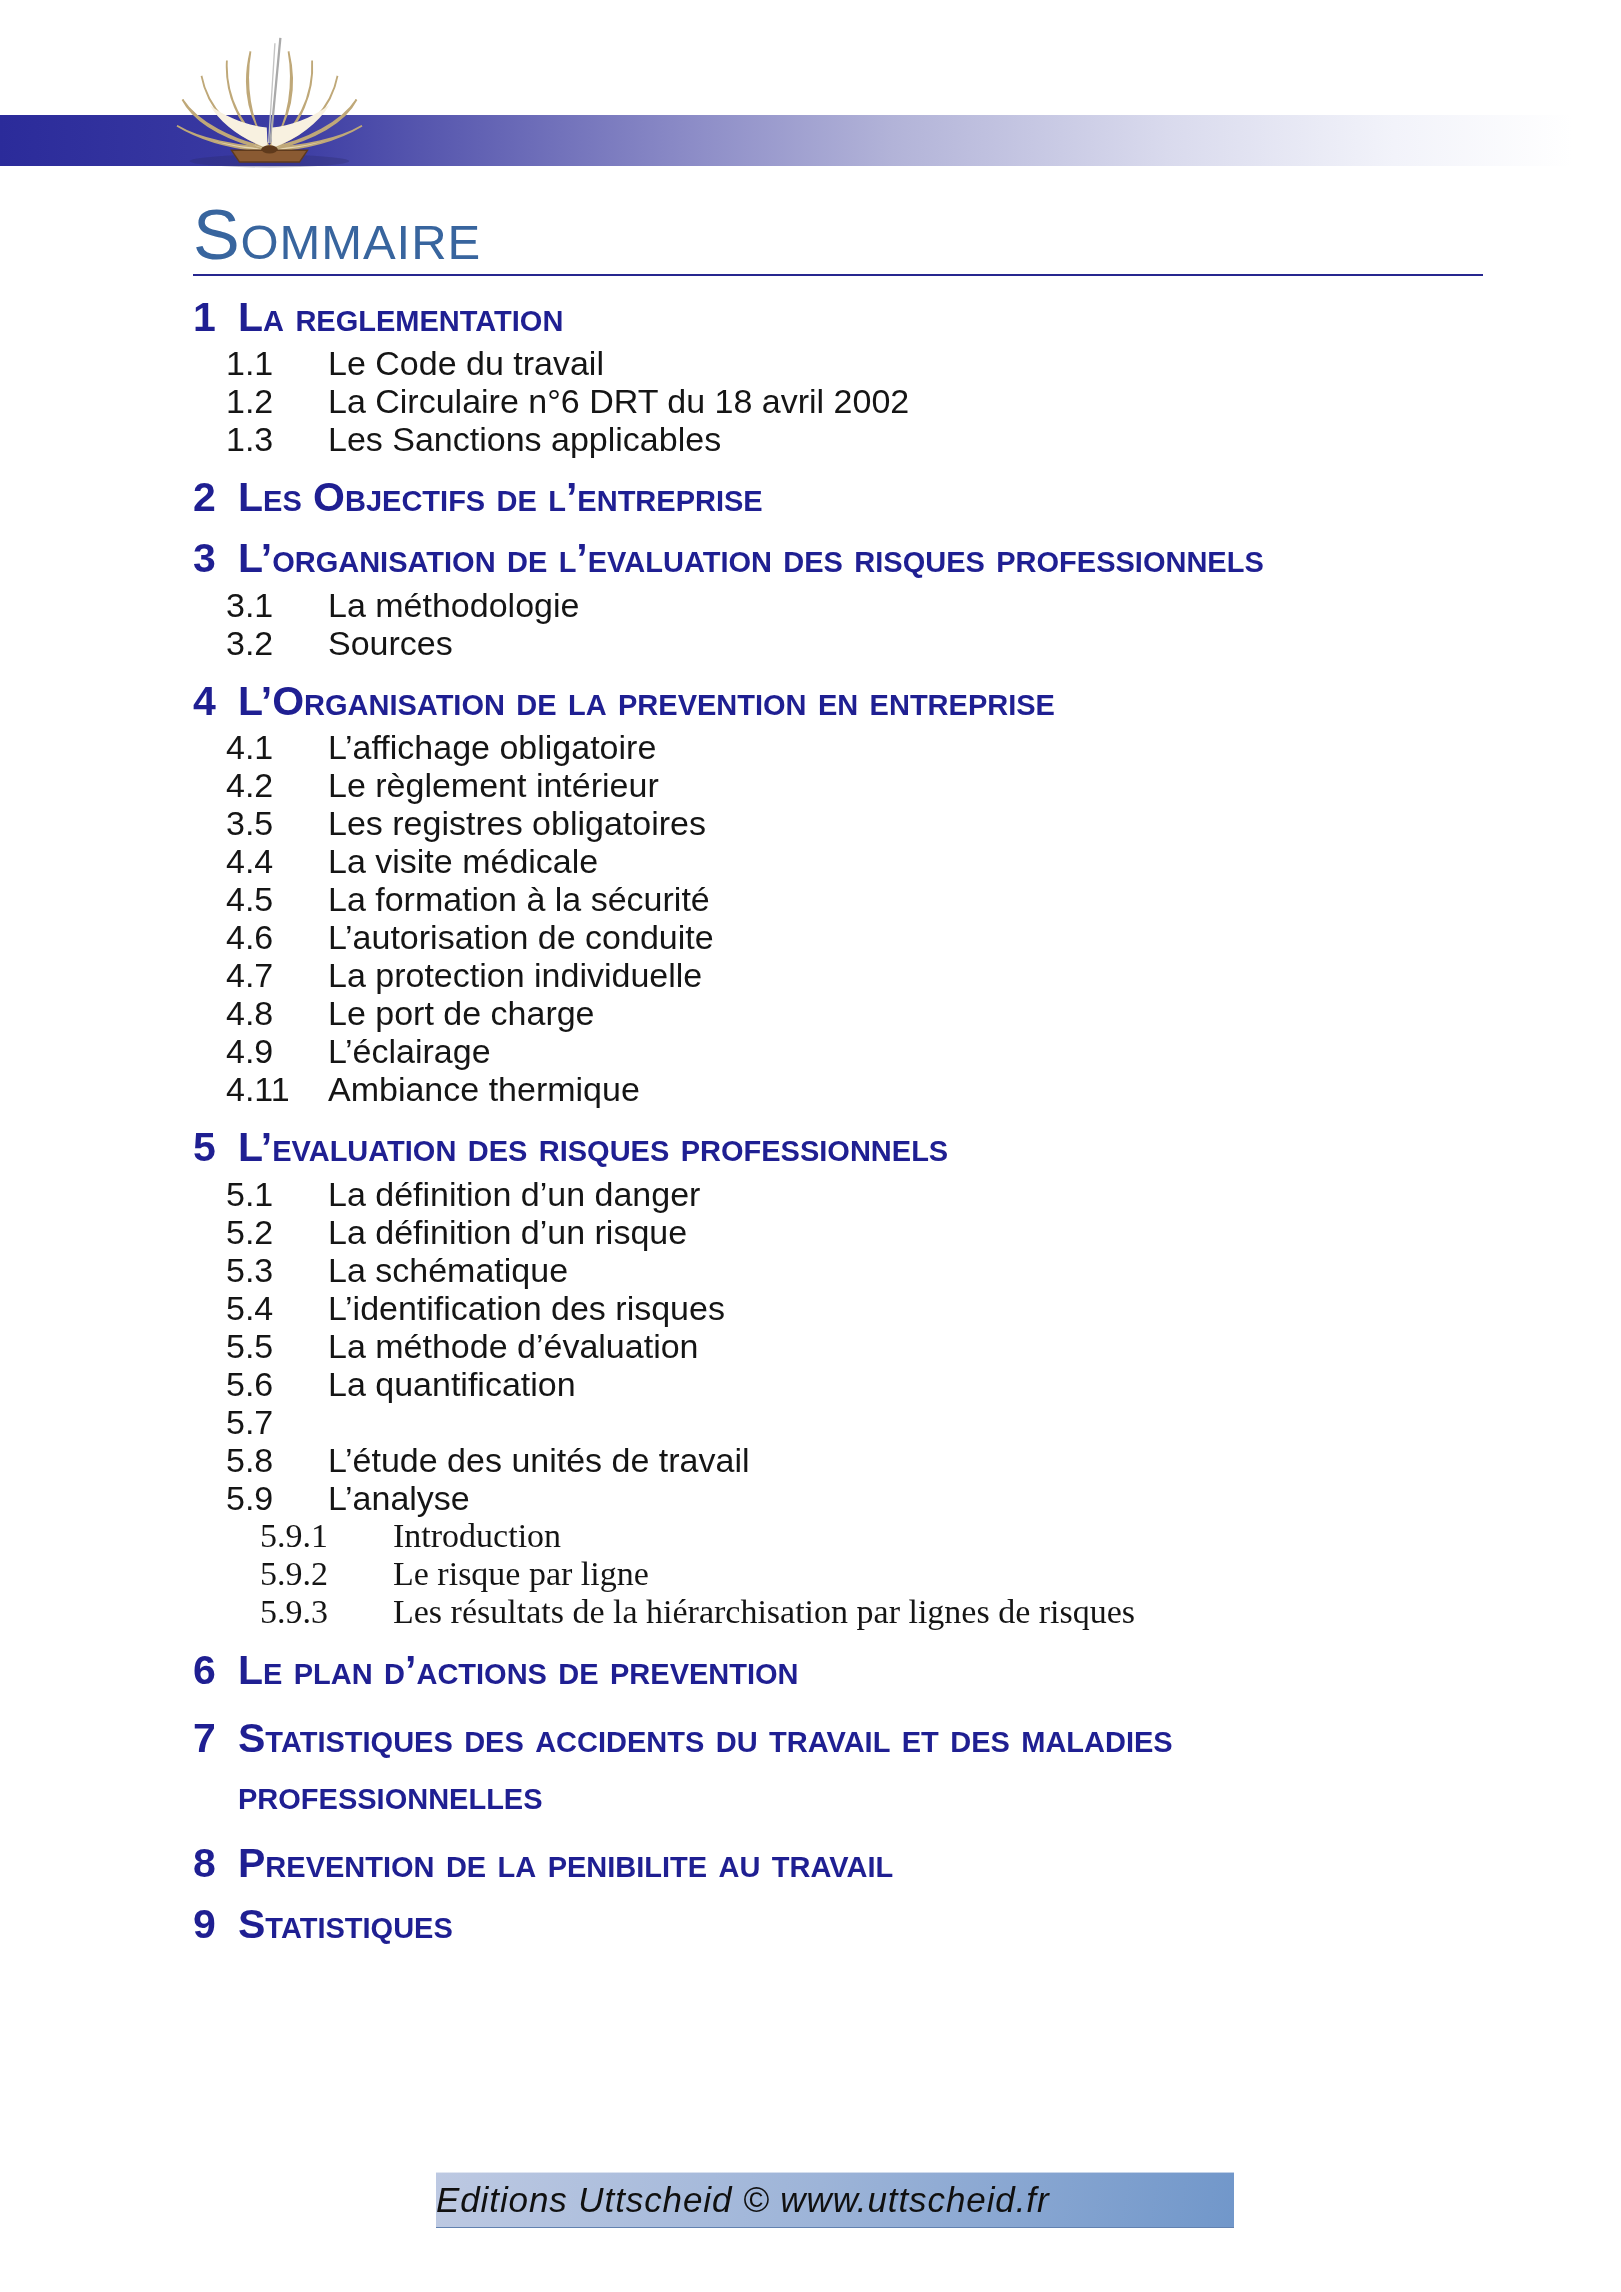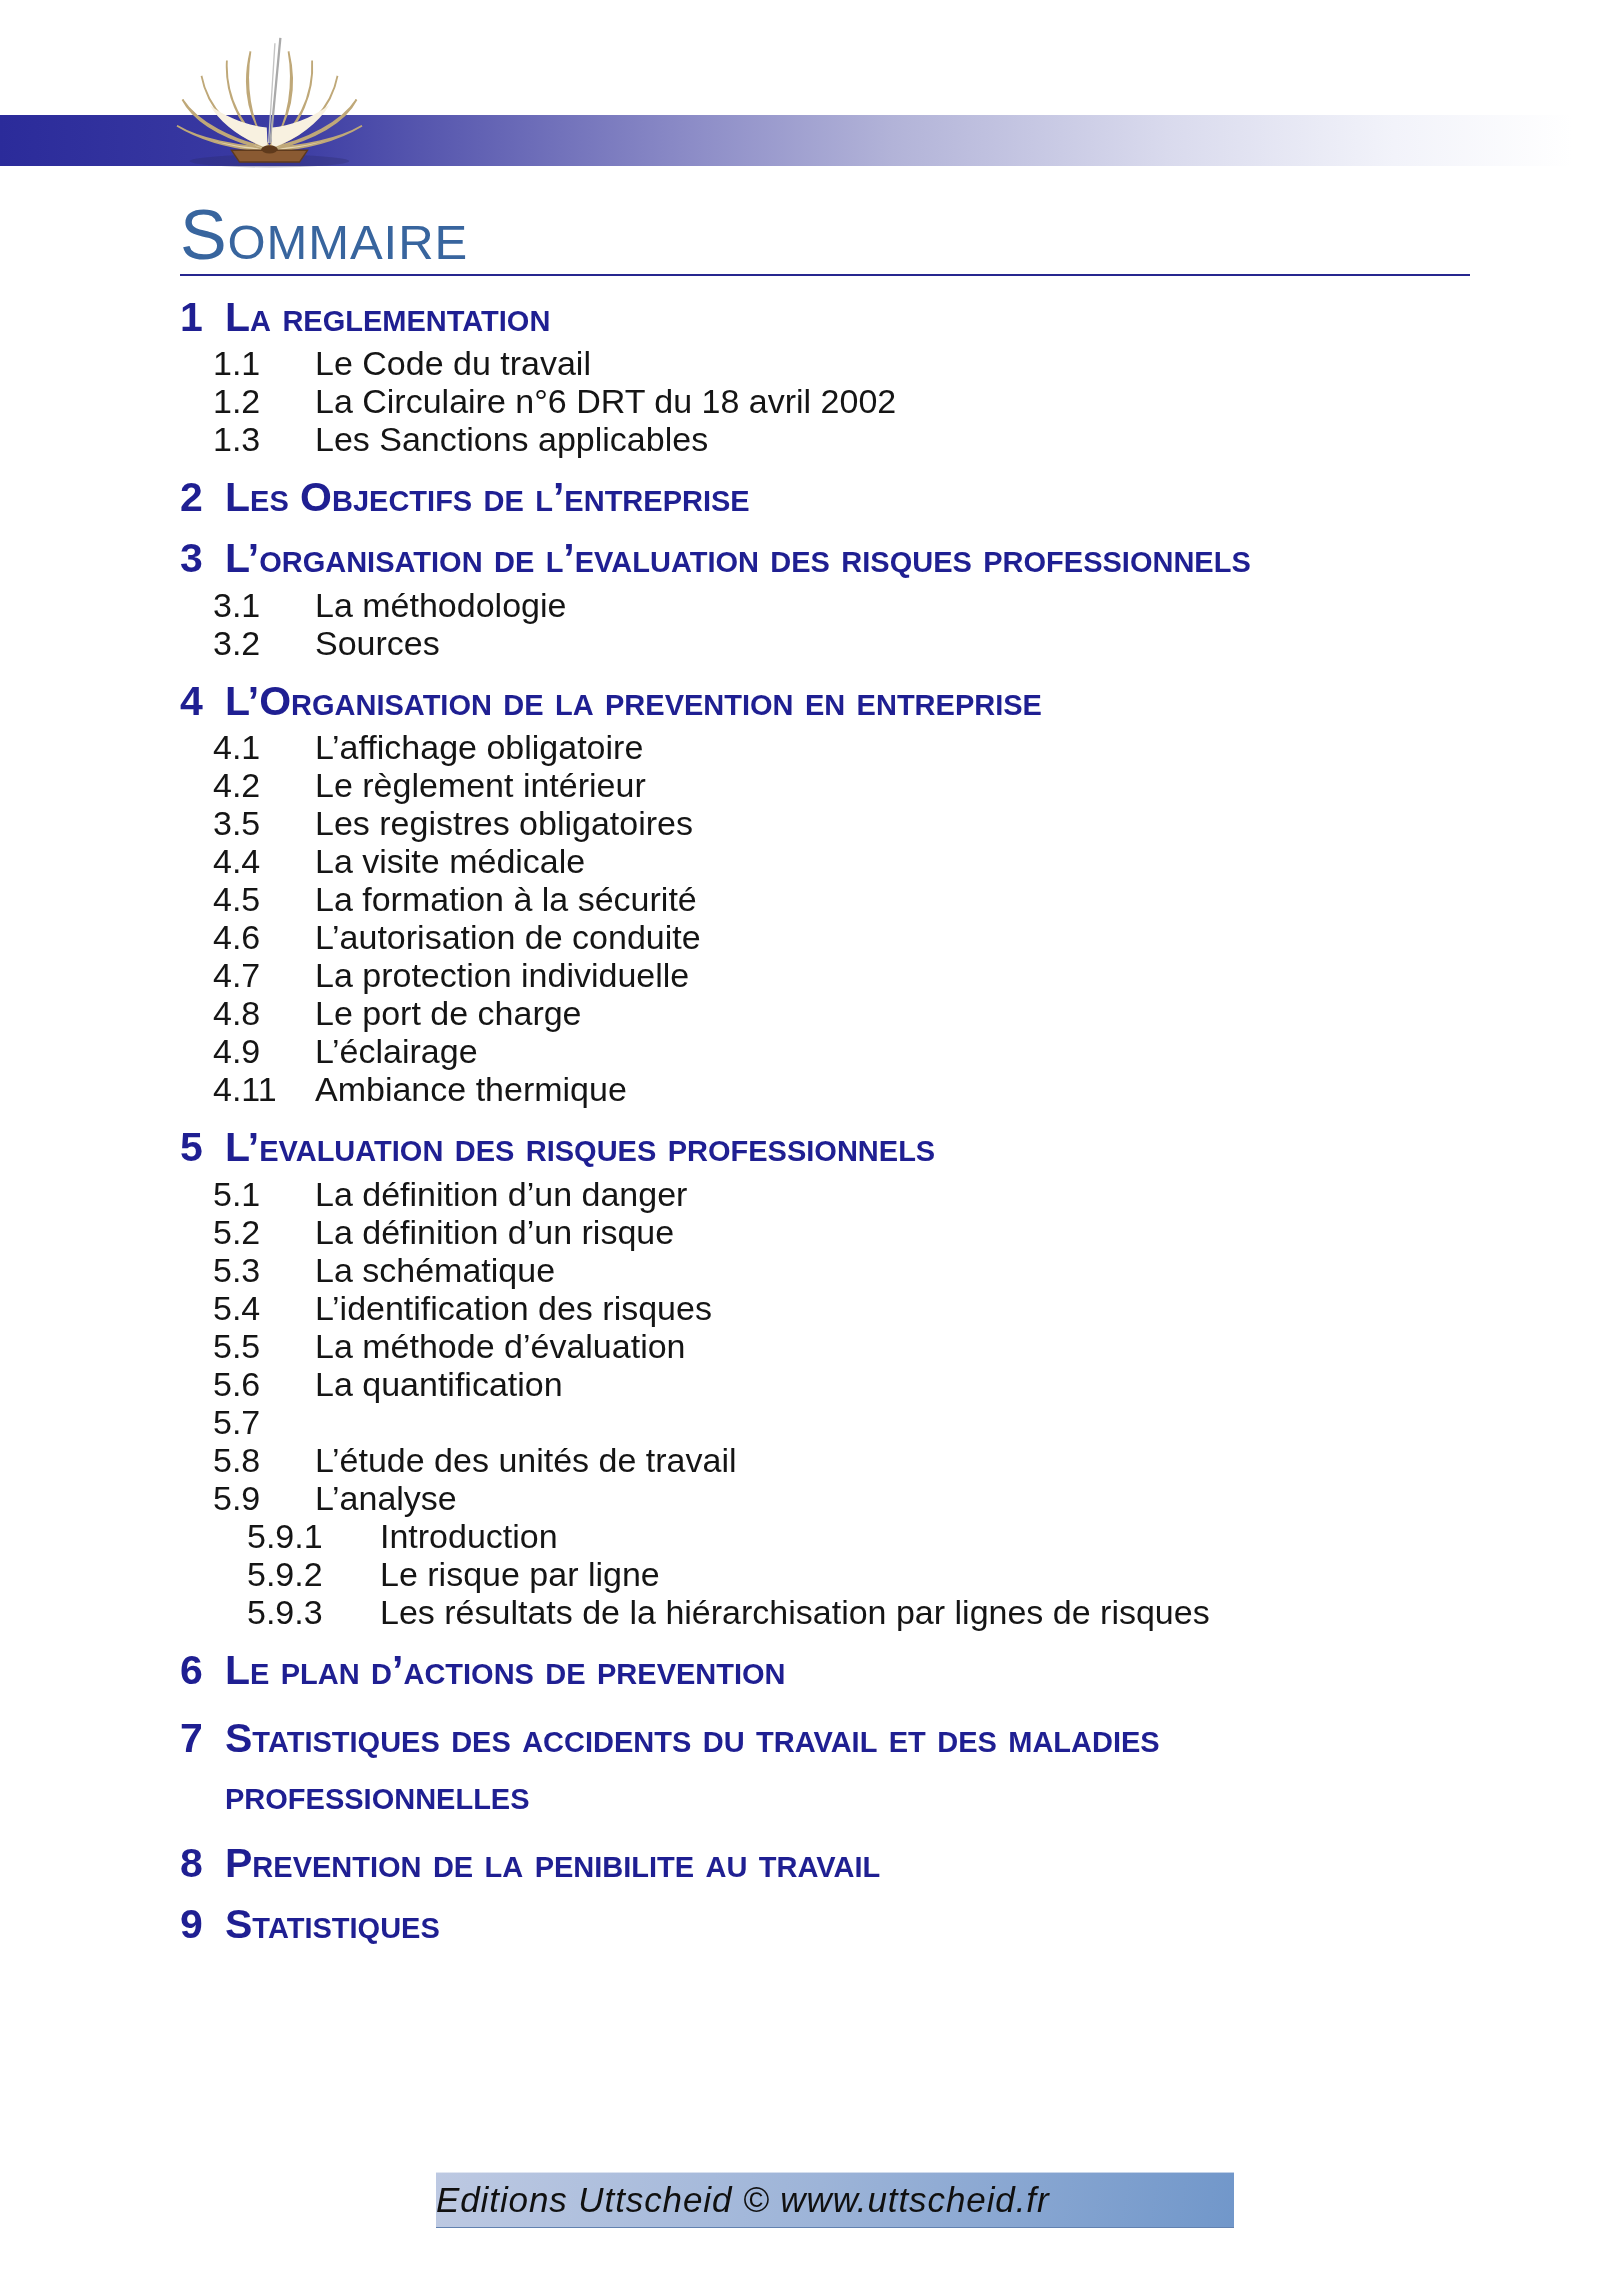--- a/index.html
+++ b/index.html
@@ -20,42 +20,42 @@
   }
   
   .band{
     position:absolute;top:115px;left:0;width:100%;height:51px;
     background:linear-gradient(to right,
       var(--band-indigo) 0%, #3c3ca3 18%, #5656ae 26%,
       #8a8ac6 42%, #b2b3d8 55%, #d9daed 72%, #f2f3fa 86%, #ffffff 97%);
   }
   .book{position:absolute;left:142px;top:36px;width:255px;height:136px;}
   
-  .content{position:absolute;top:201px;left:180px;width:1290px;}
+  .content{position:absolute;top:201px;left:193px;width:1290px;}
   .page-title{
     font-size:70px;line-height:68px;font-variant:small-caps;
     color:var(--title-blue);letter-spacing:0.9px;font-weight:400;
   }
   .title-rule{
     margin-top:5.4px;height:0;border:none;border-top:2.7px solid var(--rule-navy);
     width:100%;
   }
   .toc{margin-top:19.7px;}
   .toc-row{display:flex;align-items:flex-start;}
   .toc-row .num{flex:none;}
   .lvl1{
     font-size:41px;line-height:43px;font-weight:bold;
     font-variant:small-caps;color:var(--section-navy);
     margin-top:18px;margin-bottom:5.4px;
   }
   .lvl1.tall{line-height:57px;}
   .lvl1 .num{width:45px;}
   .lvl2{font-size:34px;line-height:38px;padding-left:33px;}
   .lvl2 .num{width:102px;}
-  .lvl3{font-size:34px;line-height:38px;padding-left:67px;}
+  .lvl3{font-size:34px;line-height:38px;padding-left:67px;font-family:Liberation Serif, serif;}
   .lvl3 .num{width:133px;}
   
   .footer-bar{
     position:absolute;left:436px;top:2172px;width:798px;height:56px;
     background:linear-gradient(100deg,var(--footer-light) 0%, #9db4d8 48%, var(--footer-dark) 100%);
     border-bottom:1.8px solid #6282b0;
     box-shadow:inset 0 0.9px 0 rgba(255,255,255,.55);
     display:flex;align-items:center;justify-content:flex-start;
   }
   .footer-text{font-style:italic;font-size:35px;color:#101010;letter-spacing:0.9px;}

